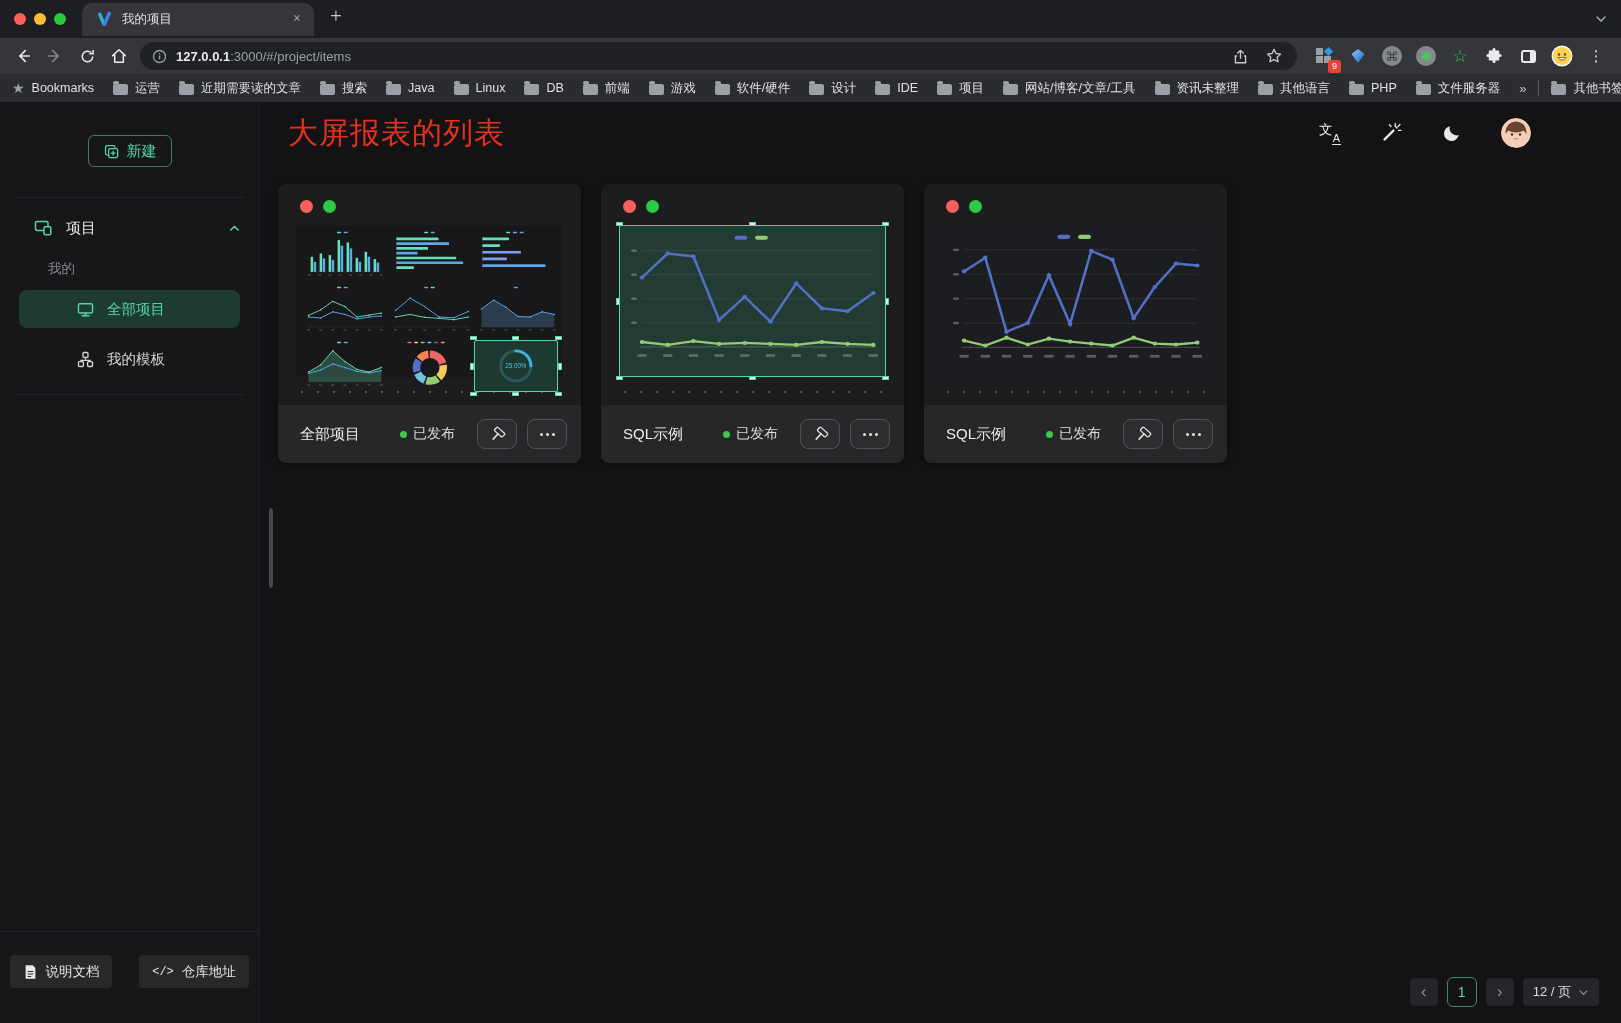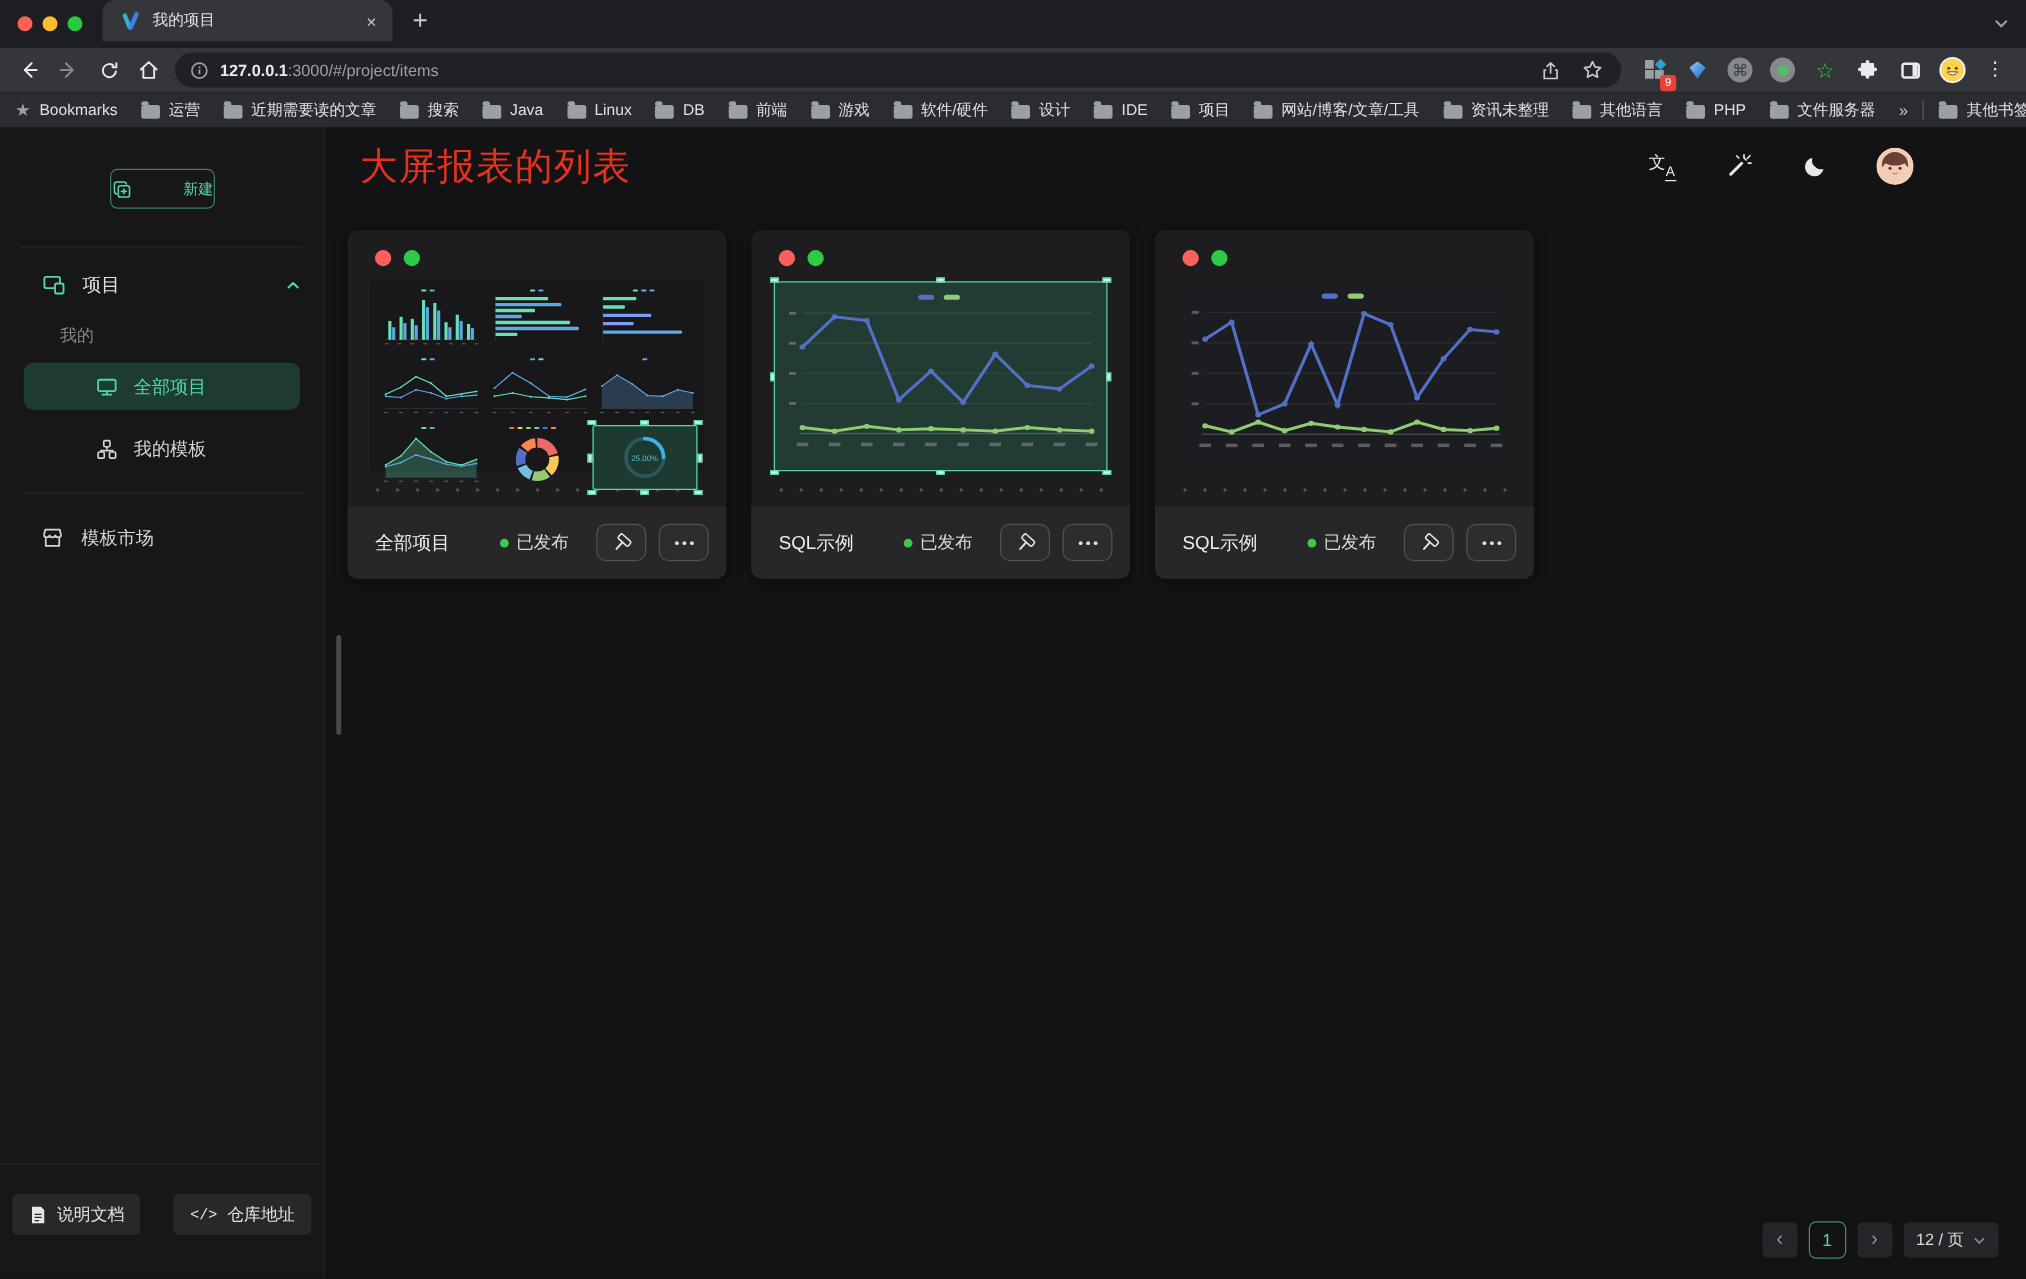--- a/index.html
+++ b/index.html
@@ -4,21 +4,21 @@
 <style>
   * { box-sizing: border-box; }
   html,body { margin:0; padding:0; }
   body {
     width:1621px; height:1023px; overflow:hidden; position:relative;
     background:#131316; font-family:"Liberation Sans", sans-serif;
     -webkit-font-smoothing:antialiased;
   }
 
   
-  .tabstrip { height:38px; background:#1d1e21; display:flex; align-items:flex-start; position:relative; }
+  .tabstrip { height:38px; background:#1d1e21; display:flex; align-items:center; position:relative;font-family:Liberation Serif, serif; }
   .traffic { display:flex; gap:8px; padding:0 16px 0 14px; align-self:center; }
   .light { width:12px; height:12px; border-radius:50%; }
   .l-red{ background:#ff5f57; } .l-yellow{ background:#febc2e; } .l-green{ background:#28c840; }
   .tab { height:33px; width:232px; background:#35363a; border-radius:10px 10px 0 0;
          display:flex; align-items:center; gap:9px; padding:0 8px 0 14px; }
   .favicon { width:17px; height:16px; flex:0 0 auto; }
   .tab-title { color:#dfe1e5; font-size:12.5px; flex:1; white-space:nowrap; overflow:hidden; }
   .tab-close { color:#c7c9cc; font-size:14px; width:18px; height:18px; line-height:18px; text-align:center; border-radius:50%; }
   .newtab-btn { color:#c7c9cc; font-size:21px; margin:0 0 6px 16px; align-self:center; line-height:21px; }
   .tabsearch { position:absolute; right:13px; top:12px; }
@@ -53,22 +53,22 @@
   .fold { width:15px; height:11px; background:#9aa0a6; border-radius:2px; position:relative; margin-top:2px; flex:0 0 auto; }
   .fold::before { content:""; position:absolute; top:-3px; left:0; width:6px; height:3px; background:#9aa0a6; border-radius:2px 2px 0 0; }
   .bm-star { color:#9aa0a6; font-size:14px; }
   .bm-right { margin-left:auto; display:flex; align-items:center; gap:12px; }
   .bm-chev { color:#c7c9cc; font-size:13px; }
   .bm-sep { width:1px; height:16px; background:#55575a; }
 
   
   .app { display:flex; height:921px; }
   .sidebar { width:260px; background:#17171a; border-right:1px solid #222226; position:relative; flex:0 0 auto; }
-  .new-btn { margin:33px auto 0; width:84px; height:32px; display:flex; align-items:center; justify-content:space-between; gap:7px;
-             border:1px solid rgba(86,214,164,.55); border-radius:6px; color:#56d6a4; font-size:12px; }
+  .new-btn { margin:33px auto 0; width:84px; height:32px; display:flex; align-items:center; justify-content:center; gap:7px;
+             border:1px solid rgba(86,214,164,.55); border-radius:6px; color:#56d6a4; font-size:15px; }
   .sb-div { height:1px; background:#26262a; margin:30px 16px 0; }
   .sb-section { display:flex; align-items:center; height:44px; margin-top:8px; padding:0 18px 0 33px; }
   .sb-section-label { color:#e4e4e6; font-size:15px; margin-left:13px; flex:1; }
   .sb-group-label { color:#87878c; font-size:13.5px; margin:10px 0 0 48px; }
   .sb-item { display:flex; align-items:center; height:38px; margin:12px 19px 0; border-radius:8px; padding-left:57px; gap:12px; color:#d6d6d8; font-size:14.5px; }
   .sb-item.active { background:#1d3b33; color:#56d6a4; }
   .sb-item-market { display:flex; align-items:center; height:38px; margin-top:16px; padding-left:32px; gap:13px; color:#d6d6d8; font-size:14.5px; }
   .sb-footer { position:absolute; left:0; right:0; bottom:12px; height:80px; border-top:1px solid #232327;
                display:flex; align-items:center; padding:0 10px; justify-content:space-between; }
   .sb-foot-btn { height:33px; background:#28282b; border-radius:4px; color:#e3e3e3; font-size:13.5px;
@@ -355,28 +355,20 @@
     <div class="sb-item">
       <svg width="19" height="19" viewBox="0 0 20 20">
         <rect x="7.4" y="2.6" width="5.2" height="5.2" rx="1" fill="none" stroke="#d6d6d8" stroke-width="1.4"></rect>
         <rect x="2.6" y="12.2" width="5.2" height="5.2" rx="1" fill="none" stroke="#d6d6d8" stroke-width="1.4"></rect>
         <rect x="12.2" y="12.2" width="5.2" height="5.2" rx="1" fill="none" stroke="#d6d6d8" stroke-width="1.4"></rect>
         <path d="M10 7.8 v2.2 M5.2 12.2 v-1.2 h9.6 v1.2" fill="none" stroke="#d6d6d8" stroke-width="1.4"></path>
       </svg>
       <span>我的模板</span>
     </div>
     <div class="sb-div" style="margin-top:16px"></div>
-    <div class="sb-item-market">
-      <svg width="20" height="20" viewBox="0 0 20 20">
-        <path d="M3.2 7.8 L4.3 3.6 h11.4 l1.1 4.2" fill="none" stroke="#d6d6d8" stroke-width="1.4" stroke-linejoin="round"></path>
-        <path d="M3.2 7.8 c0 1.2 1 2.1 2.3 2.1 1.2 0 2.2-.9 2.2-2.1 0 1.2 1 2.1 2.3 2.1 1.2 0 2.2-.9 2.2-2.1 0 1.2 1 2.1 2.3 2.1 1.2 0 2.3-.9 2.3-2.1" fill="none" stroke="#d6d6d8" stroke-width="1.4"></path>
-        <path d="M4.6 10.6 V16.6 h10.8 V10.6" fill="none" stroke="#d6d6d8" stroke-width="1.4" stroke-linejoin="round"></path>
-      </svg>
-      <span>模板市场</span>
-    </div>
     <div class="sb-footer">
       <div class="sb-foot-btn docs">
         <svg width="15" height="16" viewBox="0 0 16 18">
           <path d="M2.5 1.5 h8 l3 3 v12 h-11 z" fill="#e8e8e8"></path>
           <path d="M4.8 8.4 h6.4 M4.8 11.2 h6.4 M4.8 14 h4" stroke="#28282b" stroke-width="1.2"></path>
         </svg>
         <span>说明文档</span>
       </div>
       <div class="sb-foot-btn repo">
         <span class="code-glyph">&lt;/&gt;</span>

